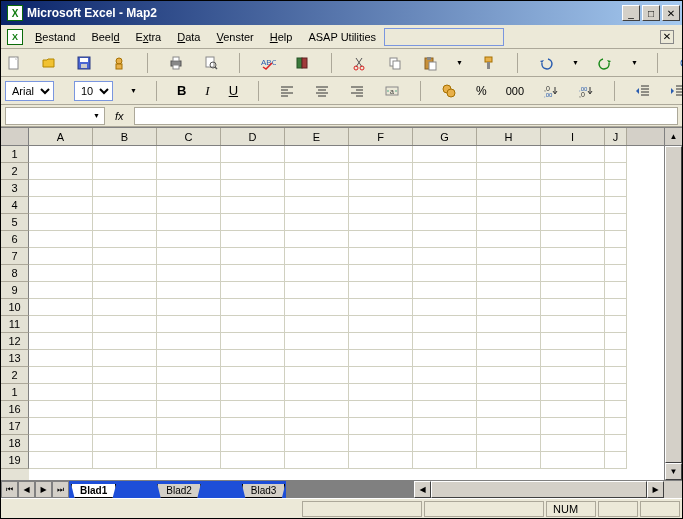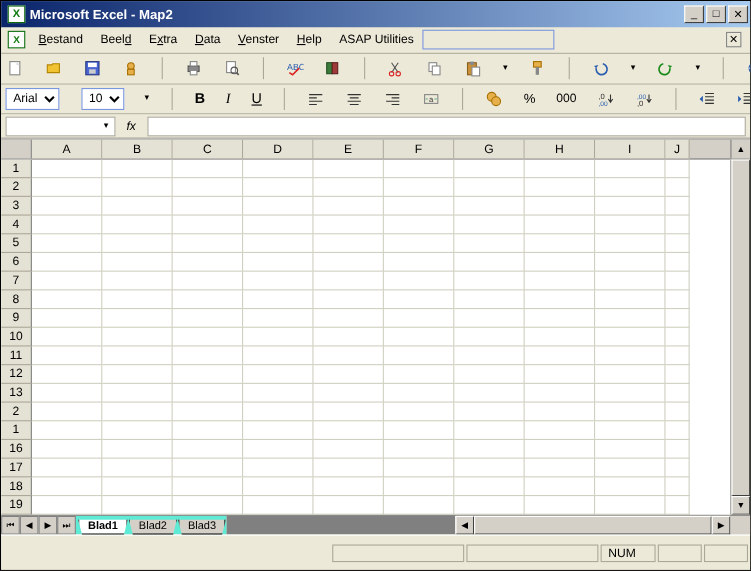--- a/index.html
+++ b/index.html
@@ -51,32 +51,32 @@
 .cell.last { width: 22px; }
 .vscroll { width: 18px; background: #ece9d8; border-left: 1px solid #808080; display: flex; flex-direction: column; }
 .vscroll .sb-btn { height: 17px; background:#d4d0c8; border:1px solid #fff; border-right-color:#404040; border-bottom-color:#404040; display:flex; align-items:center; justify-content:center; font-size:8px; cursor:pointer; }
 .vscroll .sb-track { flex:1; background:#ece9d8; }
 .vscroll .sb-thumb { height:100%; background:#d4d0c8; border:1px solid #fff; border-right-color:#404040; border-bottom-color:#404040; }
 
 
 .sheetbar { height: 18px; display: flex; background: #ece9d8; border-top: 1px solid #808080; font-size: 10px; align-items: stretch; }
 .tab-nav { display: flex; }
 .tab-nav .nav-btn { width: 17px; background:#d4d0c8; border:1px solid #808080; display:flex; align-items:center; justify-content:center; font-size:8px; cursor:pointer; }
-.sheet-tabs { display: flex; align-items: flex-end; background:#5eead4; padding-left:2px; }
+.sheet-tabs { display: flex; align-items: flex-end; background:#1d4ed8; padding-left:2px;gap:40px; }
 .sheet-tab { background:#d4d0c8; padding: 1px 8px; border: 1px solid #000; border-top: none; margin-right: 1px; cursor:pointer; clip-path: polygon(0 0, 100% 0, 92% 100%, 8% 100%); font-size:10px; }
 .sheet-tab.active { background:#fff; font-weight: bold; }
 .sheetbar .spacer { flex: 1; background: #808080; }
 .hscroll { width: 250px; display: flex; background: #ece9d8; }
 .hscroll .sb-btn { width:17px; background:#d4d0c8; border:1px solid #fff; border-right-color:#404040; border-bottom-color:#404040; display:flex; align-items:center; justify-content:center; font-size:8px; cursor:pointer; }
 .hscroll .sb-track { flex:1; background:#ece9d8; }
 .hscroll .sb-thumb { width:100%; height:100%; background:#d4d0c8; border:1px solid #fff; border-right-color:#404040; border-bottom-color:#404040; }
 .hscroll-corner { width:18px; background:#d4d0c8; }
 
 
-.statusbar { height: 32px; background: #ece9d8; border-top: 1px solid #fff; display: flex; align-items: center; font-size: 11px; }
+.statusbar { height: 20px; background: #ece9d8; border-top: 1px solid #fff; display: flex; align-items: center; font-size: 11px; }
 .statusbar .sb-cell { border: 1px solid #aca899; height: 16px; margin-right: 2px; padding: 0 6px; display:flex; align-items:center; }
 .statusbar .flex { flex: 1; }
 </style>
 </head>
 <body>
 
 <div class="titlebar">
   <div class="app-icon">X</div>
   <div class="title">Microsoft Excel - Map2</div>
   <div class="win-btns">

